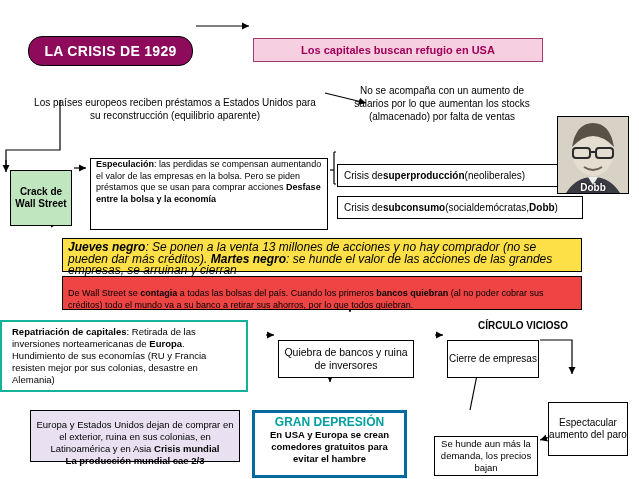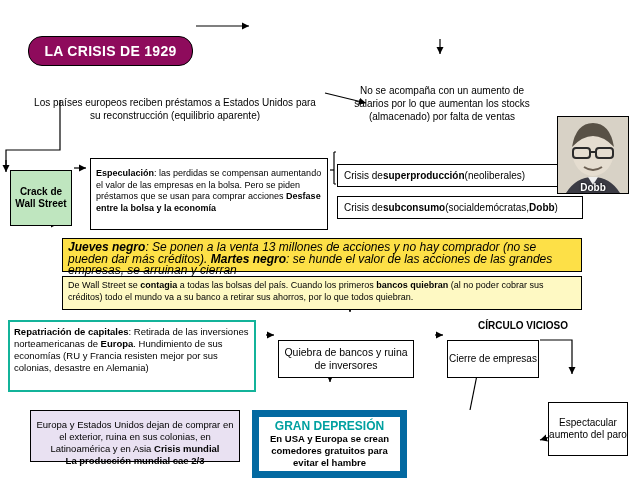--- a/index.html
+++ b/index.html
@@ -42,21 +42,21 @@
   .crack{
     left:10px;top:146px;width:62px;height:56px;
     background:#bfe6bf;border:1px solid #000;
     display:flex;align-items:center;justify-content:center;
     text-align:center;font-weight:bold;font-size:10px;line-height:12px;
   }
   
   .especulacion{
     left:90px;top:134px;width:238px;height:72px;
     background:#ffffff;border:1px solid #000;
-    padding:9px 5px;line-height:11.5px;font-size:9px;
+    padding:0 5px;line-height:11.5px;font-size:9px;
   }
   
   .crisis1{
     left:337px;top:140px;width:246px;height:23px;
     background:#ffffff;border:1px solid #000;
     display:flex;align-items:center;padding-left:6px;font-size:10px;
   }
   .crisis2{
     left:337px;top:172px;width:246px;height:23px;
     background:#ffffff;border:1px solid #000;
@@ -74,28 +74,28 @@
   }
   
   .jueves{
     left:62px;top:214px;width:520px;height:34px;
     background:#fde047;border:1px solid #000;
     padding:3px 5px;line-height:11.5px;font-size:12px;font-style:italic;
   }
   
   .dewall{
     left:62px;top:252px;width:520px;height:34px;
-    background:#fef9c3;border:1px solid #000;
-    padding:3px 5px;line-height:11.5px;font-size:9px;
+    background:#ef4444;border:1px solid #000;
+    padding:11px 5px;line-height:11.5px;font-size:9px;
   }
   
   .repatriacion{
-    left:8px;top:296px;width:248px;height:72px;
+    left:0;top:296px;width:248px;height:72px;
     background:#ffffff;border:2px solid #13b39a;
-    padding:4px 4px;line-height:12px;font-size:9.5px;
+    padding:4px 10px;line-height:12px;font-size:9.5px;
   }
   
   .quiebra{
     left:278px;top:316px;width:136px;height:38px;
     background:#ffffff;border:1px solid #000;
     display:flex;align-items:center;justify-content:center;
     text-align:center;line-height:13px;font-size:10.5px;
   }
   
   .circulo{
@@ -125,21 +125,21 @@
   }
   
   .europa{
     left:30px;top:386px;width:210px;height:52px;
     background:#e9e1f2;border:1px solid #000;
     padding:8px 5px;text-align:center;line-height:12px;font-size:9.5px;
   }
   
   .depresion{
     left:252px;top:386px;width:155px;height:68px;
-    background:#ffffff;border:7px solid #0369a1;
+    background:#ffffff;border:3px solid #0369a1;
     padding:3px 5px;text-align:center;line-height:12px;font-size:9.5px;
   }
   .depresion .hd{color:#00a0a0;font-weight:bold;font-size:12px;}
   
   .footer{
     left:10px;top:462px;width:330px;font-size:9px;
   }
   .footer .site{font-weight:normal;text-decoration:underline;}
   .footer .src{font-size:8px;}
   svg.lines{position:absolute;left:0;top:0;width:639px;height:479px;pointer-events:none;}
@@ -192,20 +192,21 @@
 
     <path d="M470,410 L480,360" stroke="#000" stroke-width="1.2" fill="none" marker-end="url(#ah)"></path>
 
     <line x1="128" y1="370" x2="128" y2="382" stroke="#000" stroke-width="1.2" marker-end="url(#ah)"></line>
 
     <line x1="330" y1="356" x2="330" y2="382" stroke="#000" stroke-width="1.2" marker-end="url(#ah)"></line>
   </svg>
 
   <div class="node title-pill">LA CRISIS DE 1929</div>
 
+  <div class="node pink-box">Los capitales buscan refugio en USA</div>
 
   <div class="node plain t-prestamos">Los países europeos reciben préstamos a Estados Unidos para su reconstrucción (equilibrio aparente)</div>
 
   <div class="node plain t-salarios">No se acompaña con un aumento de salarios por lo que aumentan los stocks (almacenado) por falta de ventas</div>
 
   <div class="node crack">Crack de Wall Street</div>
 
   <div class="node especulacion">
     <span class="b">Especulación</span><span>: las perdidas se compensan aumentando el valor de las empresas en la bolsa. Pero se piden préstamos que se usan para comprar acciones </span><span class="b">Desfase entre la bolsa y la economía</span>
   </div>
@@ -252,20 +253,21 @@
   </div>
 
   <div class="node quiebra">Quiebra de bancos y ruina de inversores</div>
 
   <div class="node circulo">CÍRCULO VICIOSO</div>
 
   <div class="node cierre">Cierre de empresas</div>
 
   <div class="node paro">Espectacular aumento del paro</div>
 
+  <div class="node demanda">Se hunde aun más la demanda, los precios bajan</div>
 
   <div class="node europa">
     <span>Europa y Estados Unidos dejan de comprar en el exterior, ruina en sus colonias, en Latinoamérica y en Asia </span><span class="b">Crisis mundial</span><br>
     <span class="b">La producción mundial cae 2/3</span>
   </div>
 
   <div class="node depresion">
     <span class="hd">GRAN DEPRESIÓN</span><br>
     <span class="b">En USA y Europa se crean comedores gratuitos para evitar el hambre</span>
   </div>

